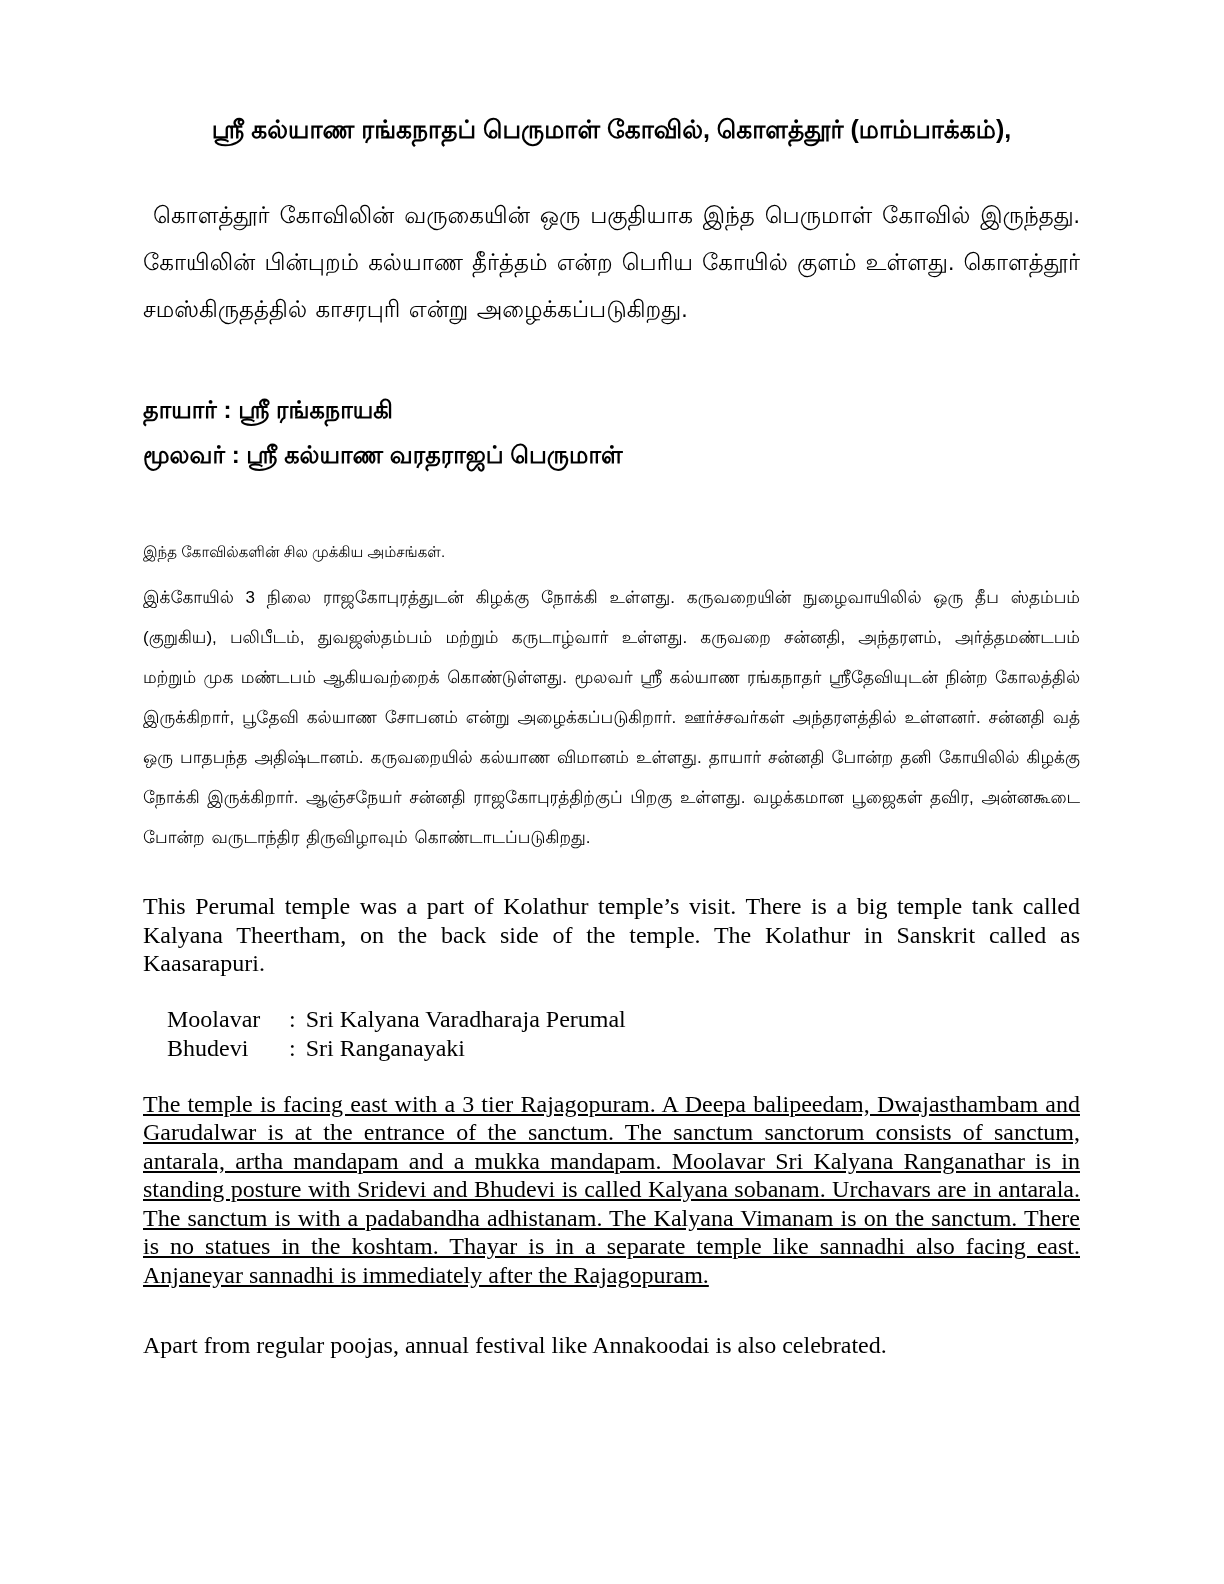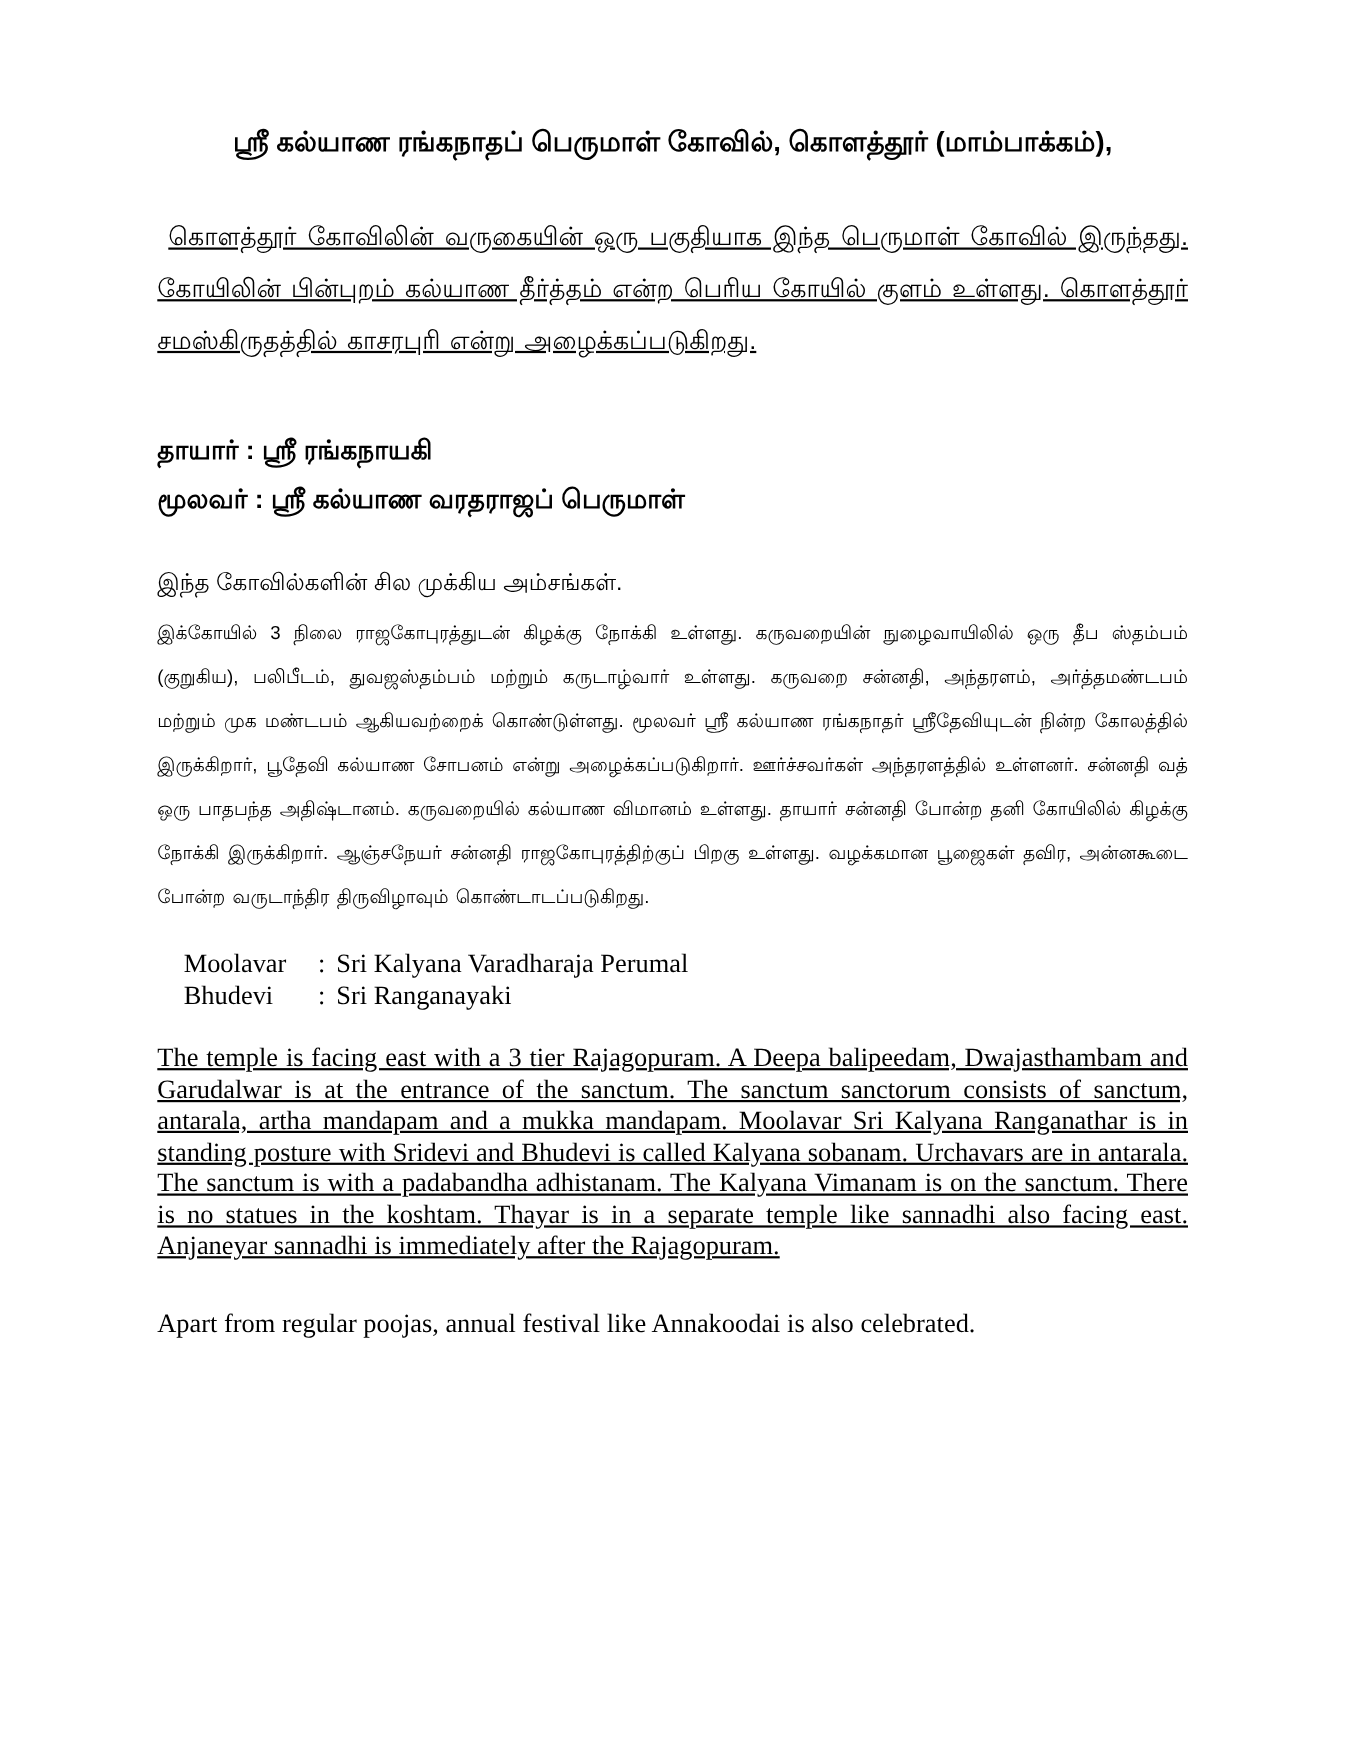--- a/index.html
+++ b/index.html
@@ -28,31 +28,30 @@
     font-family: "Liberation Sans", sans-serif;
     letter-spacing: 0px;
   }
   .ta-para1 {
     margin-top: 46px;
     font-size: 23px;
     line-height: 47px;
     text-align: justify;
     text-indent: 10px;
     word-spacing: 2px;
-    text-decoration: underline;
   }
   .ta-deity {
     margin-top: 54px;
     font-weight: 700;
     font-size: 24px;
     line-height: 45px;
   }
   .ta-features-heading {
-    margin-top: 36px;
-    font-size: 21px;
+    margin-top: 58px;
+    font-size: 15px;
     line-height: 34px;
   }
   .ta-para2 {
     margin-top: 9px;
     font-size: 17px;
     line-height: 40px;
     text-align: justify;
     word-spacing: 2px;
   }
   
@@ -97,20 +96,21 @@
 
   <div class="ta-deity">
     <div>தாயார் : ஸ்ரீ ரங்கநாயகி</div>
     <div>மூலவர் : ஸ்ரீ கல்யாண வரதராஜப் பெருமாள்</div>
   </div>
 
   <div class="ta-features-heading">இந்த கோவில்களின் சில முக்கிய அம்சங்கள்.</div>
 
   <p class="ta-para2">இக்கோயில் 3 நிலை ராஜகோபுரத்துடன் கிழக்கு நோக்கி உள்ளது. கருவறையின் நுழைவாயிலில் ஒரு தீப ஸ்தம்பம் (குறுகிய), பலிபீடம், துவஜஸ்தம்பம் மற்றும் கருடாழ்வார் உள்ளது. கருவறை சன்னதி, அந்தரளம், அர்த்தமண்டபம் மற்றும் முக மண்டபம் ஆகியவற்றைக் கொண்டுள்ளது. மூலவர் ஸ்ரீ கல்யாண ரங்கநாதர் ஸ்ரீதேவியுடன் நின்ற கோலத்தில் இருக்கிறார், பூதேவி கல்யாண சோபனம் என்று அழைக்கப்படுகிறார். ஊர்ச்சவர்கள் அந்தரளத்தில் உள்ளனர். சன்னதி வத் ஒரு பாதபந்த அதிஷ்டானம். கருவறையில் கல்யாண விமானம் உள்ளது. தாயார் சன்னதி போன்ற தனி கோயிலில் கிழக்கு நோக்கி இருக்கிறார். ஆஞ்சநேயர் சன்னதி ராஜகோபுரத்திற்குப் பிறகு உள்ளது. வழக்கமான பூஜைகள் தவிர, அன்னகூடை போன்ற வருடாந்திர திருவிழாவும் கொண்டாடப்படுகிறது.</p>
 
+  <p class="en en-para1">This Perumal temple was a part of Kolathur temple’s visit. There is a big temple tank called Kalyana Theertham, on the back side of the temple. The Kolathur in Sanskrit called as Kaasarapuri.</p>
 
   <div class="en en-deity">
     <div class="en-deity-row">
       <span class="en-deity-label">Moolavar</span>
       <span class="en-deity-sep">:</span>
       <span class="en-deity-value">Sri Kalyana Varadharaja Perumal</span>
     </div>
     <div class="en-deity-row">
       <span class="en-deity-label">Bhudevi</span>
       <span class="en-deity-sep">:</span>

